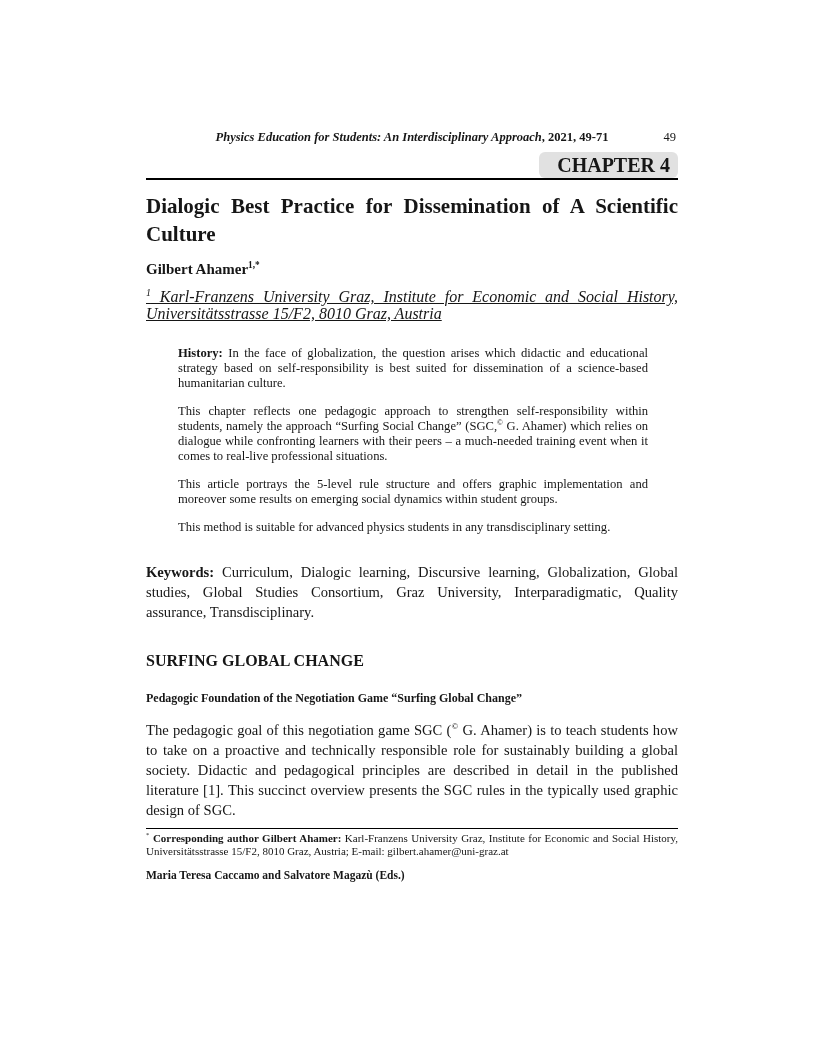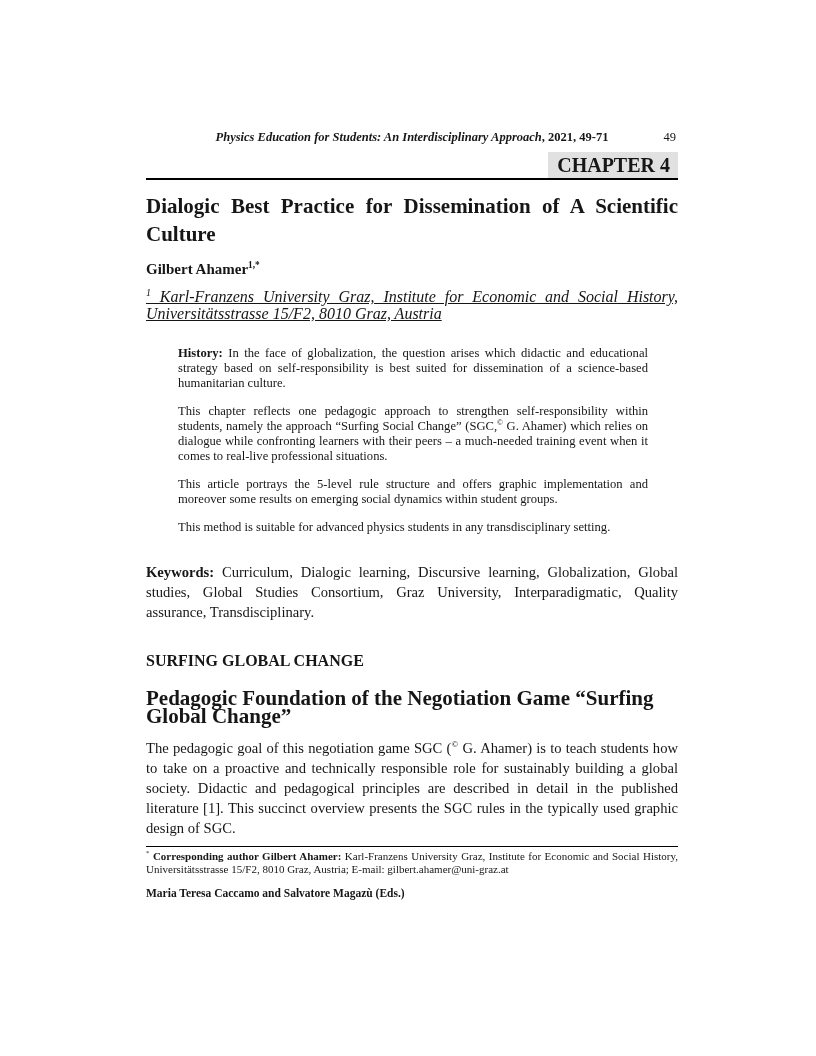--- a/index.html
+++ b/index.html
@@ -37,22 +37,23 @@
     margin-top: 7px;
     text-align: right;
     border-bottom: 2px solid #000;
   }
   .chapter-badge {
     display: inline-block;
     background: #e1e1e1;
     font-size: 20px;
     font-weight: bold;
     line-height: 24px;
-    padding: 1px 8px 1px 9px;
+    padding: 1px 8px 1px 18px;
     vertical-align: bottom;
+    border-radius: 6px;
   }
 
   
   .title {
     margin-top: 12px;
     font-size: 21px;
     font-weight: bold;
     line-height: 28px;
     text-align: justify;
   }
@@ -92,21 +93,21 @@
 
   
   .section-heading {
     margin-top: 30px;
     font-size: 16px;
     font-weight: bold;
     line-height: 17px;
   }
   .sub-heading {
     margin-top: 20px;
-    font-size: 21px;
+    font-size: 12px;
     font-weight: bold;
     line-height: 18px;
   }
 
   
   .body-para {
     margin-top: 13px;
     font-size: 14.6px;
     line-height: 20px;
     text-align: justify;

